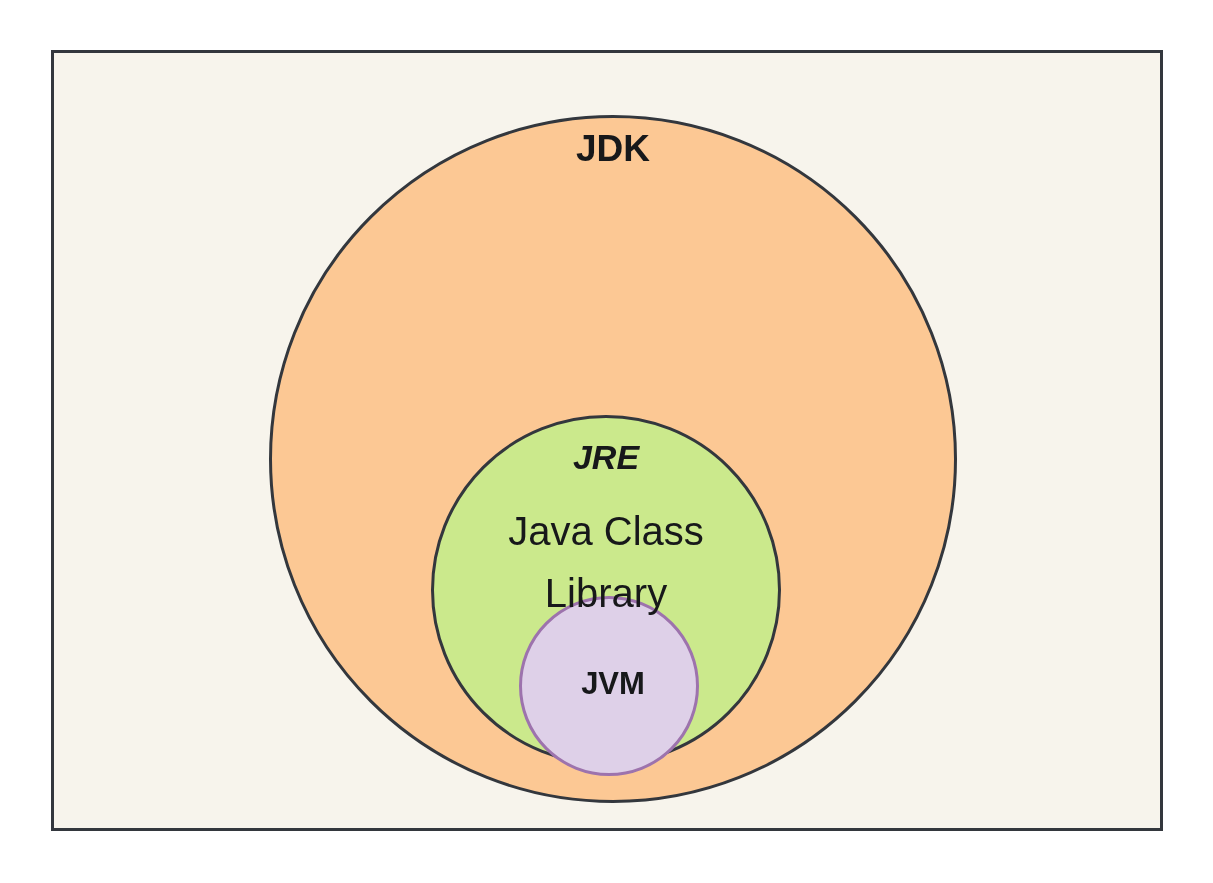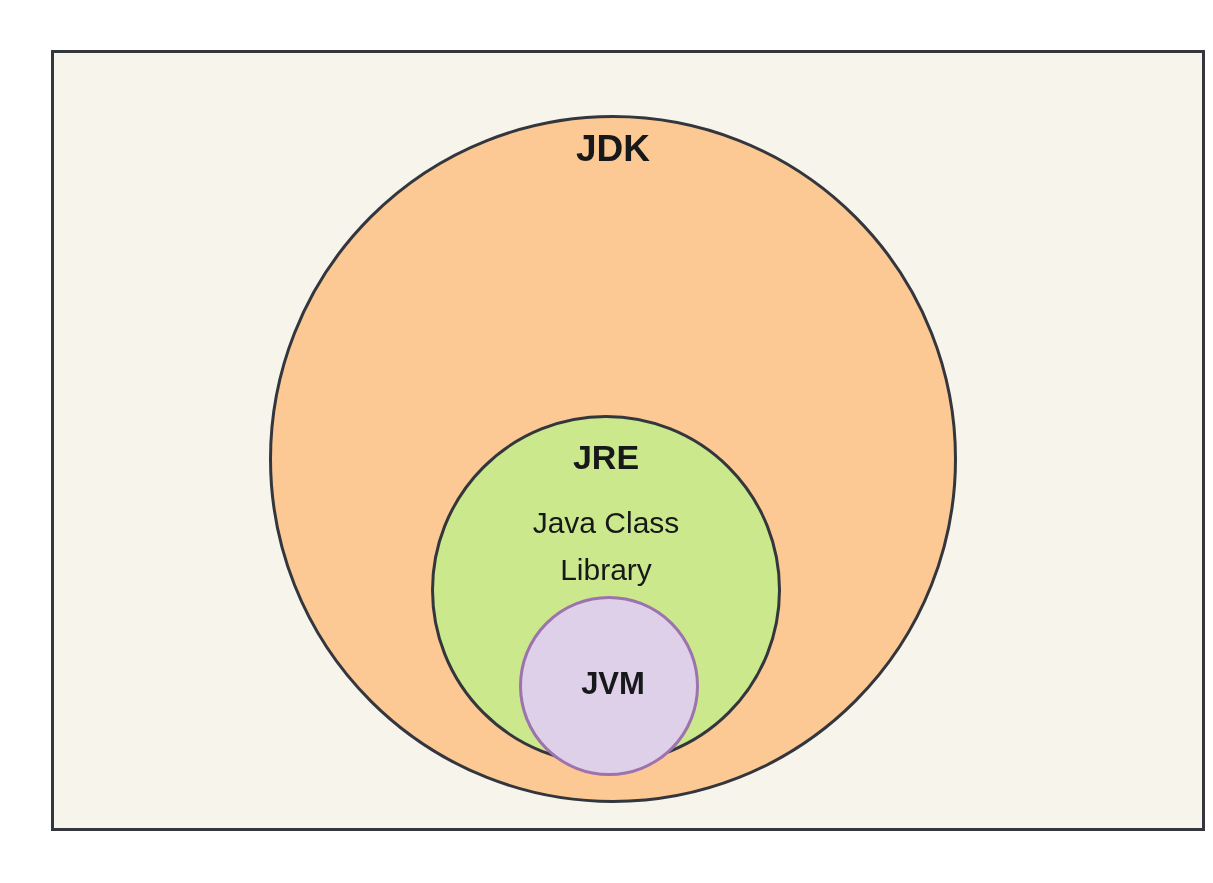--- a/index.html
+++ b/index.html
@@ -24,21 +24,20 @@
   
   .frame {
     position: absolute;
     left: 51px;
     top: 50px;
     width: 1106px;
     height: 775px;
     background: #f7f4ec;
     border: 3px solid #33373d;
     box-sizing: content-box;
-    padding-left: 42px;
   }
 
   
   .circle {
     position: absolute;
     border-radius: 50%;
     box-sizing: border-box;
   }
 
   .circle-jdk {
@@ -100,21 +99,21 @@
   .jre-title {
     left: 428px;
     top: 432px;
     width: 350px;
     font-size: 34px;
   }
   .jre-body {
     left: 428px;
     top: 497px;
     width: 350px;
-    font-size: 30px;
+    font-size: 40px;
     line-height: 1.55;
     text-align: center;
   }
 
   
   .jvm-title {
     left: 516px;
     top: 661px;
     width: 188px;
     font-size: 31px;
@@ -128,20 +127,20 @@
   <div class="frame">
 
     <div class="circle circle-jdk" style="left:215px; top:62px;"></div>
 
     <div class="circle circle-jre" style="left:377px; top:362px;"></div>
 
     <div class="circle circle-jvm" style="left:465px; top:543px;"></div>
 
     <div class="label label-title jdk-title" style="left:215px; top:72px;">JDK</div>
 
-    <div class="label label-title jre-title" style="left:377px; top:382px;">JRE</div>
+    <div class="label label-title jre-title" style="left:377px; top:382px;font-style:italic;">JRE</div>
     <div class="label jre-body" style="left:377px; top:447px;">Java Class
 Library</div>
 
     <div class="label label-title jvm-title" style="left:465px; top:611px;">JVM</div>
 
   </div>
 </div>
 
 </body></html>

